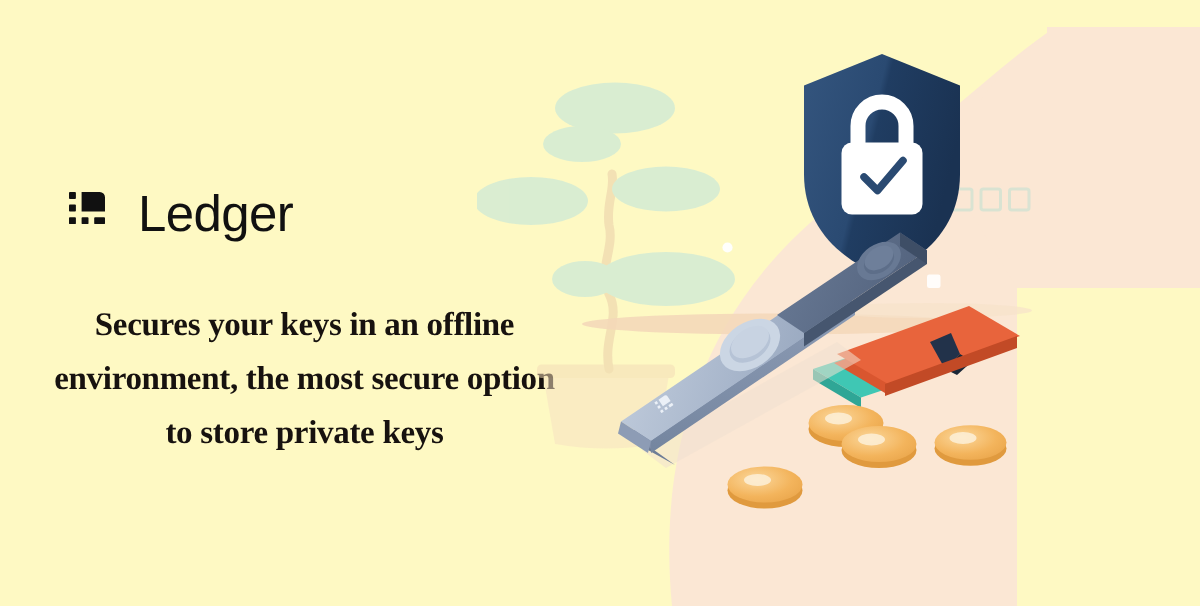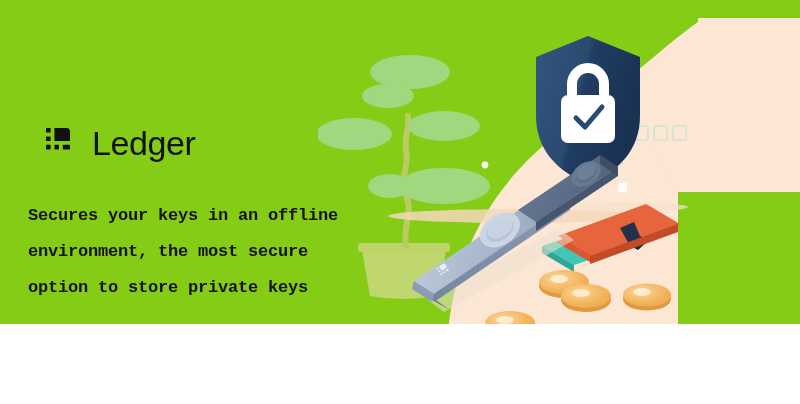--- a/index.html
+++ b/index.html
@@ -8,23 +8,24 @@
     background: #ffffff;
   }
   body {
     font-family: "Liberation Sans", sans-serif;
     -webkit-font-smoothing: antialiased;
   }
 
   #banner {
     position: relative;
     width: 800px;
-    height: 324px;
-    background: #84cc16;
+    height: 404px;
+    background: #fef9c3;
     overflow: hidden;
+    text-align: center;
   }
 
   
   .brand {
     position: absolute;
     left: 46px;
     top: 126px;
     display: flex;
     align-items: center;
     gap: 14px;
@@ -44,23 +45,23 @@
     color: #111111;
     font-weight: 400;
   }
 
   .headline {
     position: absolute;
     left: 28px;
     top: 198px;
     width: 350px;
     margin: 0;
-    font-family: Liberation Mono, monospace;
+    font-family: Liberation Serif, serif;
     font-weight: bold;
-    font-size: 17px;
+    font-size: 22px;
     line-height: 36px;
     letter-spacing: -0.2px;
     color: #17120f;
   }
 
   
   .illustration {
     position: absolute;
     left: 318px;
     top: 0;

